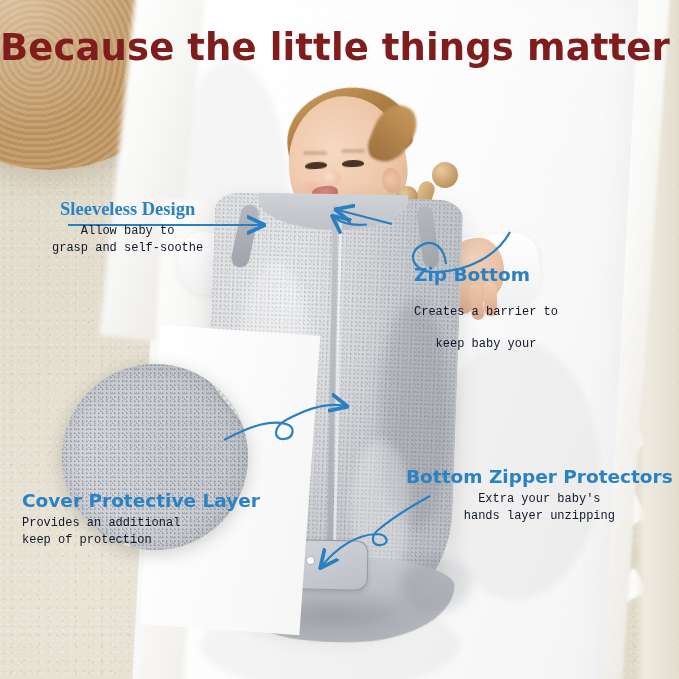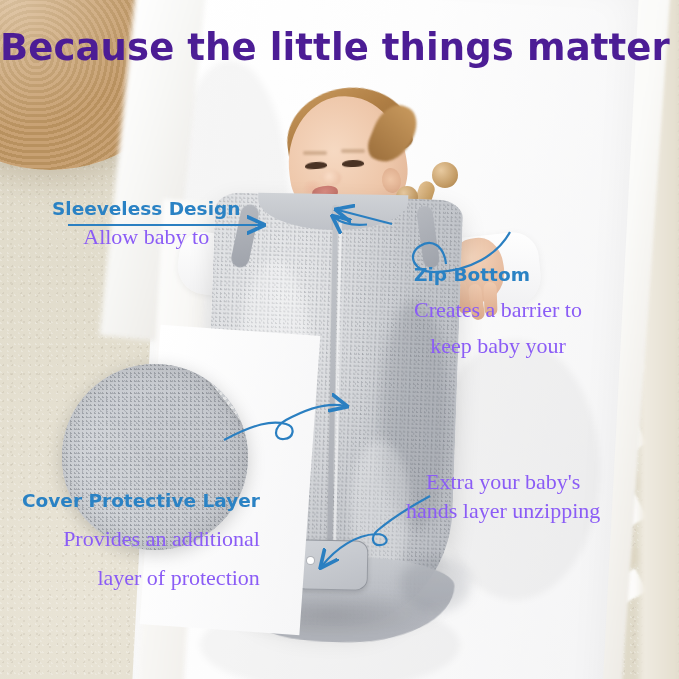--- a/index.html
+++ b/index.html
@@ -169,36 +169,36 @@
   .inset-flapB{position:absolute;left:92px;top:-40px;width:170px;height:250px;
      background:linear-gradient(120deg,#cdd0d5,#bcbfc5);transform:rotate(-38deg);filter:blur(.5px);}
   .inset-edge{position:absolute;left:62px;top:364px;width:186px;height:186px;border-radius:50%;
      box-shadow:inset 0 0 26px rgba(0,0,0,.12);}
   .inset-white{left:150px;top:330px;width:160px;height:300px;
      background:linear-gradient(100deg,#ffffff,#f6f6f7);transform:rotate(4deg);filter:blur(.6px);}
 
   
   .hd{position:absolute;left:0;top:26px;width:537px;text-align:right;
      font-family:"DejaVu Sans", sans-serif;font-weight:700;font-size:37px;letter-spacing:.1px;
-     color:#4c1d95;white-space:nowrap;}
+     color:#7f1d1d;white-space:nowrap;}
   .call{position:absolute;}
   .call .t{font-family:"DejaVu Sans", sans-serif;font-weight:700;font-size:18.5px;color:#2a82c4;
      white-space:nowrap;line-height:1.22;}
-  .call .b{font-family:Liberation Serif, serif;font-weight:400;font-size:22px;color:#8b5cf6;
+  .call .b{font-family:Liberation Mono, monospace;font-weight:400;font-size:12px;color:#0f172a;
      line-height:1.2;white-space:nowrap;}
 
   #c1{left:52px;top:198px;}           
-  #c1 .t{text-align:center;}
+  #c1 .t{text-align:center;font-family:Liberation Serif, serif;}
   #c1 .b{text-align:center;margin-top:3px;}
   #c2{left:414px;top:264px;}          
-  #c2 .b{text-align:center;margin-top:10px;}
+  #c2 .b{text-align:center;margin-top:18px;}
   #c3{left:406px;top:466px;}          
   #c3 .b{text-align:center;margin-top:3px;}
   #c4{left:22px;top:490px;}           
-  #c4 .b{text-align:right;margin-top:13px;}
+  #c4 .b{text-align:left;margin-top:3px;}
 
   svg.ann{position:absolute;left:0;top:0;width:679px;height:679px;overflow:visible;
      pointer-events:none;}
 </style>
 </head>
 <body>
 
 <div id="stage">
 
   <div class="layer floor"></div>
@@ -316,32 +316,34 @@
       <path d="M430,496 C408,508 390,520 378,530 C370,537 372,546 381,545
                C390,544 388,534 376,534 C356,535 336,548 322,566" fill="none" stroke="#2a7fc1" stroke-width="2.2" marker-end="url(#ah)"></path>
     </g>
   </svg>
 
   <div class="hd">Because the little things matter</div>
 
   <div class="call" id="c1">
     <div class="t">Sleeveless Design</div>
     <div class="b">Allow baby to</div>
+    <div class="b">grasp and self-soothe</div>
   </div>
 
   <div class="call" id="c2">
     <div class="t">Zip Bottom</div>
     <div class="b">Creates a barrier to</div>
     <div class="b">keep baby your</div>
   </div>
 
   <div class="call" id="c3">
+    <div class="t">Bottom Zipper Protectors</div>
     <div class="b">Extra your baby's</div>
     <div class="b">hands layer unzipping</div>
   </div>
 
   <div class="call" id="c4">
     <div class="t">Cover Protective Layer</div>
     <div class="b">Provides an additional</div>
-    <div class="b">layer of protection</div>
+    <div class="b">keep of protection</div>
   </div>
 
 </div>
 
 </body></html>

